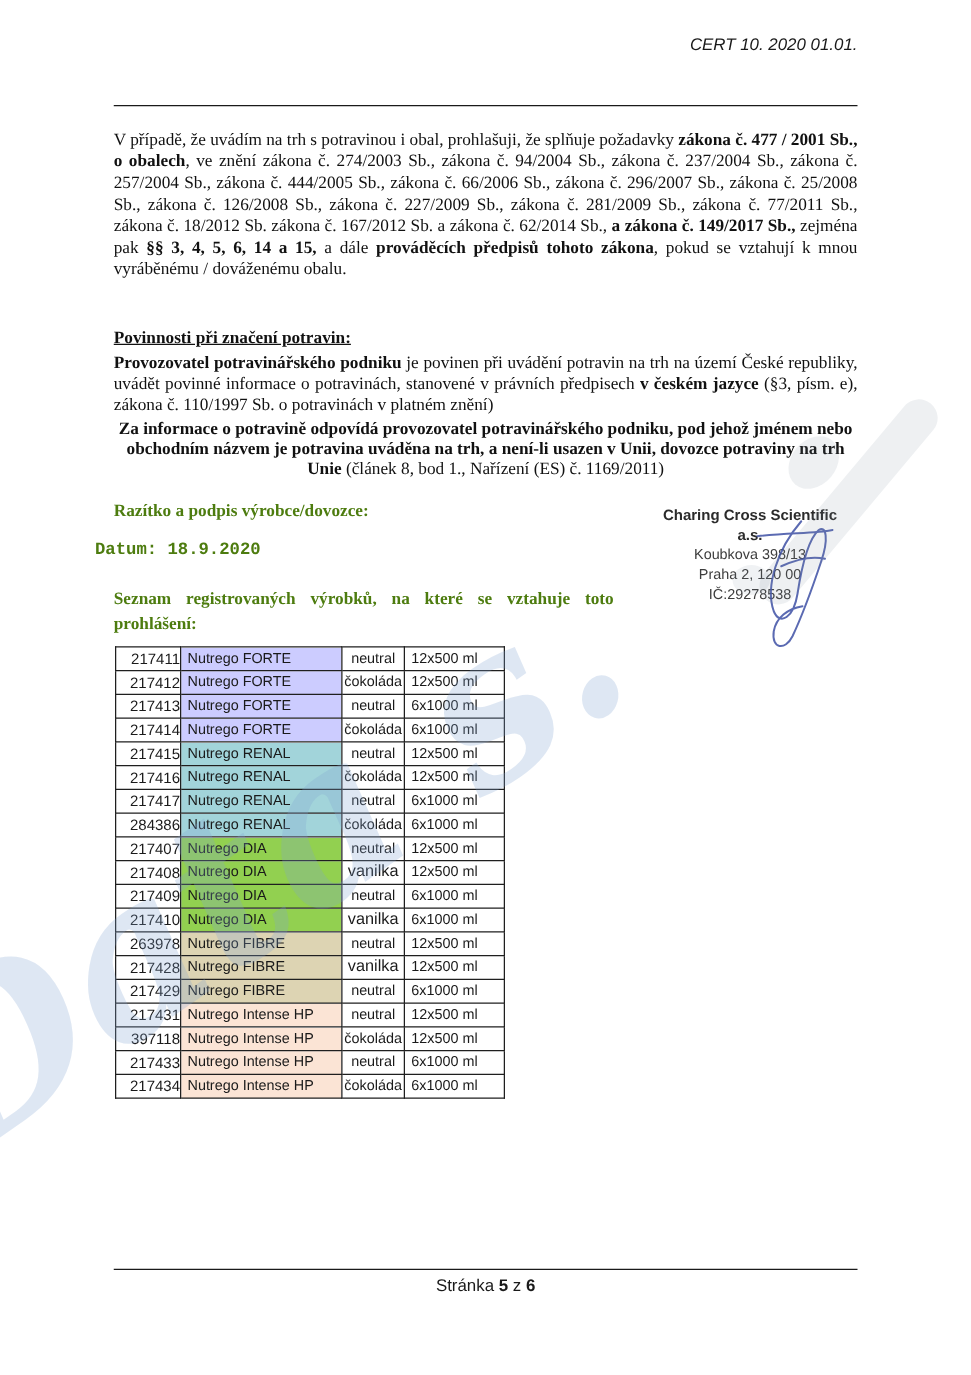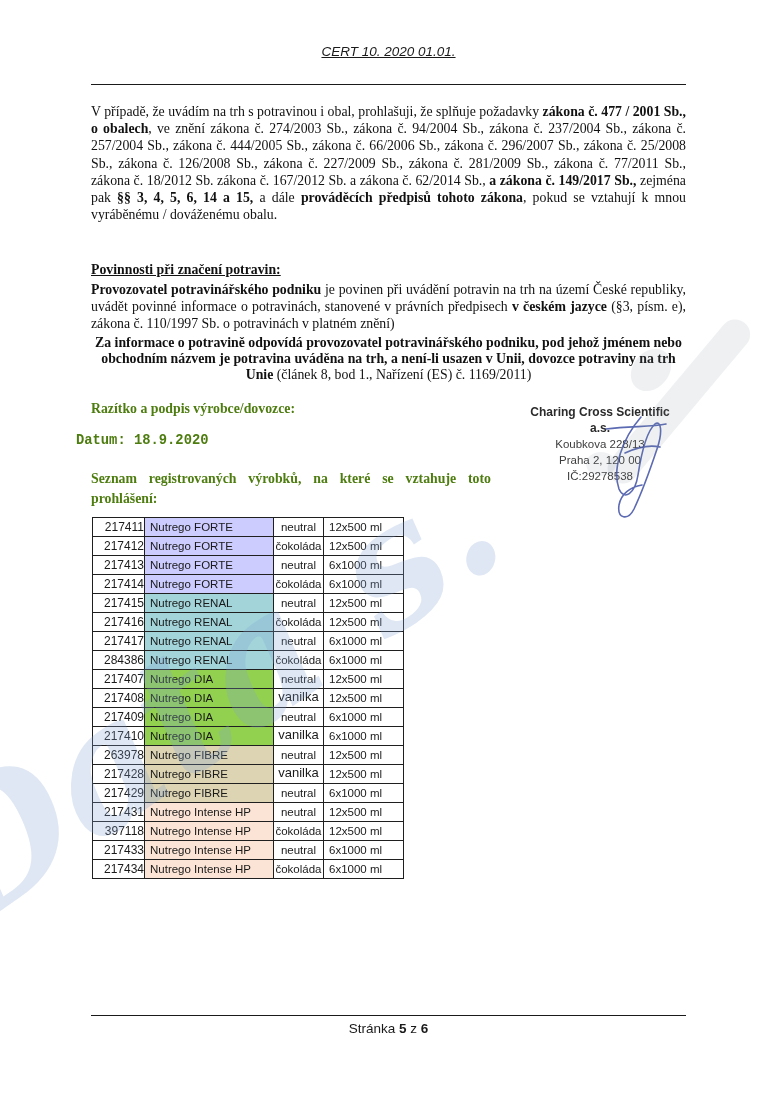--- a/index.html
+++ b/index.html
@@ -3,23 +3,23 @@
 <meta charset="utf-8">
 <style>
   html,body{margin:0;padding:0;background:#ffffff;}
   .page{
     position:relative; width:777px; height:1100px; background:#ffffff;
     overflow:hidden; font-family:"Liberation Serif", serif; color:#111;
   }
   .abs{position:absolute;}
   
   .doc-ref{
-    left:91px; top:44px; width:595px; text-align:center;
+    left:91px; top:28px; width:595px; text-align:right;
     font-family:"Liberation Sans", sans-serif; font-style:italic;
-    font-size:13.5px; color:#1a1a1a;text-decoration:underline;
+    font-size:13.5px; color:#1a1a1a;
   }
   .rule{left:91px; width:595px; height:1.4px; background:#1a1a1a;}
   .rule-top{top:84px;}
   .rule-bottom{top:1015px;}
   
   .para{
     left:91px; width:595px; font-size:13.8px; line-height:17.2px;
     text-align:justify; color:#111;
   }
   .p-intro{top:103px;}
@@ -97,21 +97,21 @@
   <div class="abs h-labeling">Povinnosti při značení potravin:</div>
   <div class="abs para p-label1"><span style="font-weight: bold;">Provozovatel potravinářského podniku</span><span> je povinen při uvádění potravin na trh na území České republiky, uvádět povinné informace o potravinách, stanovené v právních předpisech </span><span style="font-weight: bold;">v českém jazyce</span><span> (§3, písm. e), zákona č. 110/1997 Sb. o potravinách v platném znění)</span></div>
   <div class="abs para p-label2"><span style="font-weight: bold;">Za informace o potravině odpovídá provozovatel potravinářského podniku, pod jehož jménem nebo obchodním názvem je potravina uváděna na trh, a není-li usazen v Unii, dovozce potraviny na trh Unie</span><span> (článek 8, bod 1., Nařízení (ES) č. 1169/2011)</span></div>
 
   <div class="abs red stamp-label">Razítko a podpis výrobce/dovozce:</div>
   <div class="abs red date-label">Datum: 18.9.2020</div>
   <div class="abs red list-heading">Seznam registrovaných výrobků, na které se vztahuje toto prohlášení:</div>
 
   <div class="abs stamp">
     <div class="company">Charing Cross Scientific a.s.</div>
-    <div>Koubkova 228/13</div>
+    <div>Koubkova 398/13</div>
     <div>Praha 2, 120 00</div>
     <div>IČ:29278538</div>
   </div>
 
   <svg class="abs signature" width="160" height="135" viewBox="0 0 160 135">
     <g fill="none" stroke="#3f51a5" stroke-width="1.6" opacity="0.85" stroke-linecap="round">
       <path d="M 58 34 C 82 31, 104 32, 118 29"></path>
       <path d="M 93 22 C 74 44, 64 74, 71 94 C 76 106, 87 99, 90 80 C 94 54, 99 36, 107 29 C 113 25, 115 36, 109 54 C 102 75, 94 97, 86 114 C 80 126, 69 124, 71 110 C 73 99, 82 92, 94 90"></path>
       <path d="M 77 58 C 90 52, 103 50, 112 52"></path>
     </g>

